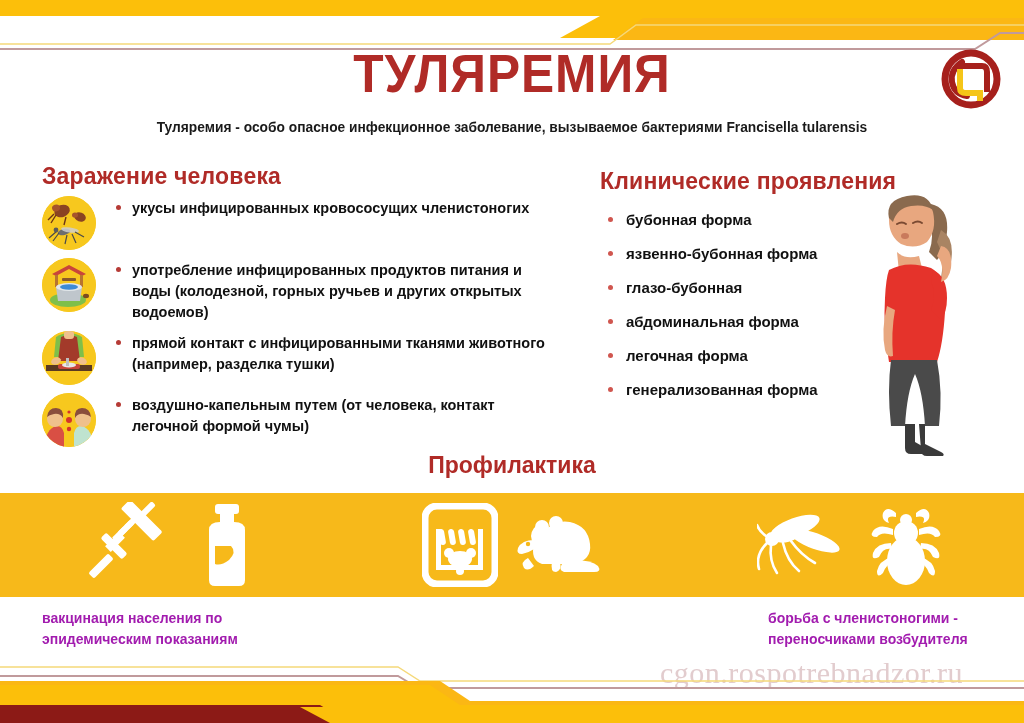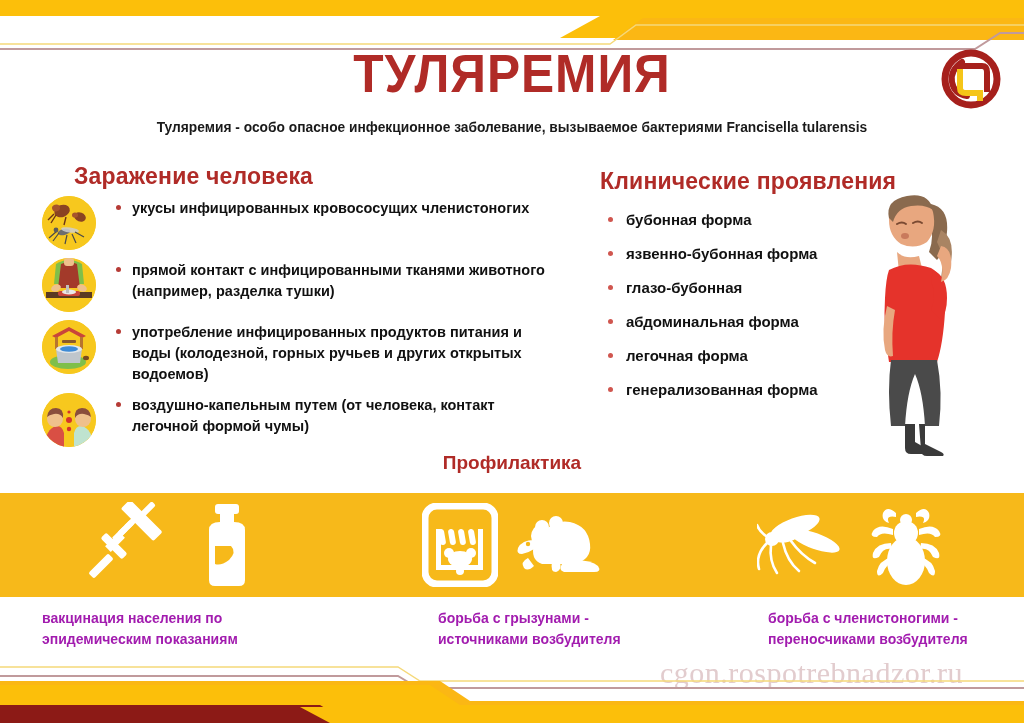--- a/index.html
+++ b/index.html
@@ -54,21 +54,21 @@
   }
 
   
   .sec-head{
     position:absolute;
     font-size:23px;
     font-weight:bold;
     color:#B02B27;
     letter-spacing:0.2px;
   }
-  #head-left{left:42px;top:163px;margin-left:32px;}
+  #head-left{left:42px;top:163px;}
   #head-right{left:600px;top:168px;}
 
   
   #left-list{
     position:absolute;left:42px;top:196px;width:520px;
   }
   .l-row{
     display:flex;align-items:flex-start;
     margin-bottom:8px;
   }
@@ -116,21 +116,21 @@
     background:#D0564F;
   }
 
   
   .girl{position:absolute;left:845px;top:186px;width:120px;height:280px;}
 
   
   #head-prof{
     position:absolute;left:0;top:452px;width:1024px;
     text-align:center;
-    font-size:19px;font-weight:bold;color:#B02B27;
+    font-size:23px;font-weight:bold;color:#B02B27;
   }
   .yellow-band{
     position:absolute;left:0;top:493px;width:1024px;height:104px;
     background:#F7B91A;
   }
   .band-icons{
     position:absolute;left:0;top:493px;width:1024px;height:104px;
     display:flex;
   }
   .band-cell{flex:1 1 0;display:flex;align-items:center;justify-content:center;gap:14px;}
@@ -192,20 +192,38 @@
           <path d="M12 18 L6 24 M14 19 L9 27 M24 21 L22 29" stroke="#6B3318" stroke-width="1.4" fill="none"></path>
           <ellipse cx="38" cy="21" rx="6" ry="4.5" fill="#8A4322" transform="rotate(20 38 21)"></ellipse>
           <ellipse cx="33" cy="19" rx="3" ry="2.6" fill="#A6542C"></ellipse>
           <ellipse cx="22" cy="36" rx="6.5" ry="3" fill="#6E6E6E" transform="rotate(-12 22 36)"></ellipse>
           <ellipse cx="28" cy="34" rx="9" ry="2.6" fill="#CFCFCF" opacity="0.85" transform="rotate(8 28 34)"></ellipse>
           <path d="M15 35 L7 42 M17 37 L11 45 M25 39 L23 48 M30 38 L34 47 M33 36 L42 41" stroke="#4A4A4A" stroke-width="1.2" fill="none"></path>
           <circle cx="14" cy="34" r="2.4" fill="#5A5A5A"></circle>
         </svg>
       </div>
       <div class="l-text">укусы инфицированных кровососущих членистоногих</div>
+    </div>
+
+    <div class="l-row">
+      <div class="l-icon">
+        <svg viewBox="0 0 54 54" width="54" height="54">
+          <circle cx="27" cy="27" r="27" fill="#F7C81E"></circle>
+          <ellipse cx="26" cy="42" rx="18" ry="7" fill="#7FBF4A"></ellipse>
+          <path d="M10 16 L27 7 L44 16 L40 18 L27 11 L14 18 Z" fill="#C9453A"></path>
+          <rect x="13" y="17" width="3" height="12" fill="#B8742E"></rect>
+          <rect x="38" y="17" width="3" height="12" fill="#B8742E"></rect>
+          <path d="M14 29 L40 29 L38 43 L16 43 Z" fill="#BFC6CC"></path>
+          <ellipse cx="27" cy="29" rx="13" ry="4" fill="#E2E7EA"></ellipse>
+          <ellipse cx="27" cy="29" rx="9" ry="2.8" fill="#3E8BD6"></ellipse>
+          <rect x="20" y="20" width="14" height="3" rx="1" fill="#8A5A2A"></rect>
+          <ellipse cx="44" cy="38" rx="3" ry="2.2" fill="#7A4A20"></ellipse>
+        </svg>
+      </div>
+      <div class="l-text">употребление инфицированных продуктов питания и воды (колодезной, горных ручьев и других открытых водоемов)</div>
     </div>
 
     <div class="l-row">
       <div class="l-icon">
         <svg viewBox="0 0 54 54" width="54" height="54">
           <circle cx="27" cy="27" r="27" fill="#F7C81E"></circle>
           <path d="M0 38 A27 27 0 0 0 54 38 L54 54 L0 54 Z" fill="#3E2A1A"></path>
           <rect x="4" y="34" width="46" height="6" fill="#5A3A22"></rect>
           <path d="M14 6 Q27 -2 40 6 L42 26 L12 26 Z" fill="#7FBF4A"></path>
           <path d="M19 6 Q27 2 35 6 L38 30 L16 30 Z" fill="#A33A2A"></path>
@@ -217,38 +235,20 @@
           <rect x="24" y="27" width="3" height="8" fill="#BFBFBF"></rect>
         </svg>
       </div>
       <div class="l-text">прямой контакт с инфицированными тканями животного (например, разделка тушки)</div>
     </div>
 
     <div class="l-row">
       <div class="l-icon">
         <svg viewBox="0 0 54 54" width="54" height="54">
           <circle cx="27" cy="27" r="27" fill="#F7C81E"></circle>
-          <ellipse cx="26" cy="42" rx="18" ry="7" fill="#7FBF4A"></ellipse>
-          <path d="M10 16 L27 7 L44 16 L40 18 L27 11 L14 18 Z" fill="#C9453A"></path>
-          <rect x="13" y="17" width="3" height="12" fill="#B8742E"></rect>
-          <rect x="38" y="17" width="3" height="12" fill="#B8742E"></rect>
-          <path d="M14 29 L40 29 L38 43 L16 43 Z" fill="#BFC6CC"></path>
-          <ellipse cx="27" cy="29" rx="13" ry="4" fill="#E2E7EA"></ellipse>
-          <ellipse cx="27" cy="29" rx="9" ry="2.8" fill="#3E8BD6"></ellipse>
-          <rect x="20" y="20" width="14" height="3" rx="1" fill="#8A5A2A"></rect>
-          <ellipse cx="44" cy="38" rx="3" ry="2.2" fill="#7A4A20"></ellipse>
-        </svg>
-      </div>
-      <div class="l-text">употребление инфицированных продуктов питания и воды (колодезной, горных ручьев и других открытых водоемов)</div>
-    </div>
-
-    <div class="l-row">
-      <div class="l-icon">
-        <svg viewBox="0 0 54 54" width="54" height="54">
-          <circle cx="27" cy="27" r="27" fill="#F7C81E"></circle>
           <path d="M2 54 Q4 36 14 33 Q20 32 22 40 L22 54 Z" fill="#D94F44"></path>
           <circle cx="13" cy="26" r="8" fill="#EFC08C"></circle>
           <path d="M5 24 Q6 15 14 15 Q22 15 21 25 Q18 20 12 21 Q7 22 5 24 Z" fill="#8A4E3C"></path>
           <path d="M52 54 Q50 36 40 33 Q34 32 32 40 L32 54 Z" fill="#BFE3CF"></path>
           <circle cx="41" cy="26" r="8" fill="#EFC08C"></circle>
           <path d="M49 24 Q48 15 40 15 Q32 15 33 25 Q36 20 42 21 Q47 22 49 24 Z" fill="#8A4E3C"></path>
           <circle cx="27" cy="27" r="3" fill="#D4342B"></circle>
           <circle cx="27" cy="36" r="2.2" fill="#D4342B"></circle>
           <circle cx="27" cy="19" r="1.6" fill="#D4342B"></circle>
         </svg>
@@ -376,21 +376,20 @@
           <path d="M58 40 Q72 40 76 50 Q78 58 70 54 Q66 44 57 46 Z"></path>
           <path d="M28 54 Q16 58 14 68 Q14 76 20 70 Q24 60 30 60 Z"></path>
           <path d="M58 54 Q70 58 72 68 Q72 76 66 70 Q62 60 56 60 Z"></path>
         </g>
       </svg>
     </div>
 
   </div>
 
   <div class="cap" id="cap-0">вакцинация населения по<br>эпидемическим показаниям</div>
-  <div class="cap" id="cap-1">борьба с грызунами -<br>источниками возбудителя</div>
   <div class="cap" id="cap-2">борьба с членистоногими -<br>переносчиками возбудителя</div>
 
   <div class="watermark">cgon.rospotrebnadzor.ru</div>
 
   <svg class="deco bot-ribbon-svg" viewBox="0 0 1024 60" preserveAspectRatio="none">
     <path d="M0,4 L398,4 L420,18 L1024,18" stroke="#F5D97A" stroke-width="1.4" fill="none"></path>
     <path d="M0,13 L398,13 L418,25 L1024,25" stroke="#C09A9C" stroke-width="2" fill="none"></path>
     <polygon points="0,18 440,18 470,38 1024,38 1024,48 0,48" fill="#FBB714"></polygon>
     <polygon points="0,22 430,22 460,42 1024,42 1024,52 0,52" fill="#FCBF0A"></polygon>
     <polygon points="0,42 320,42 350,60 0,60" fill="#8C1A16"></polygon>

